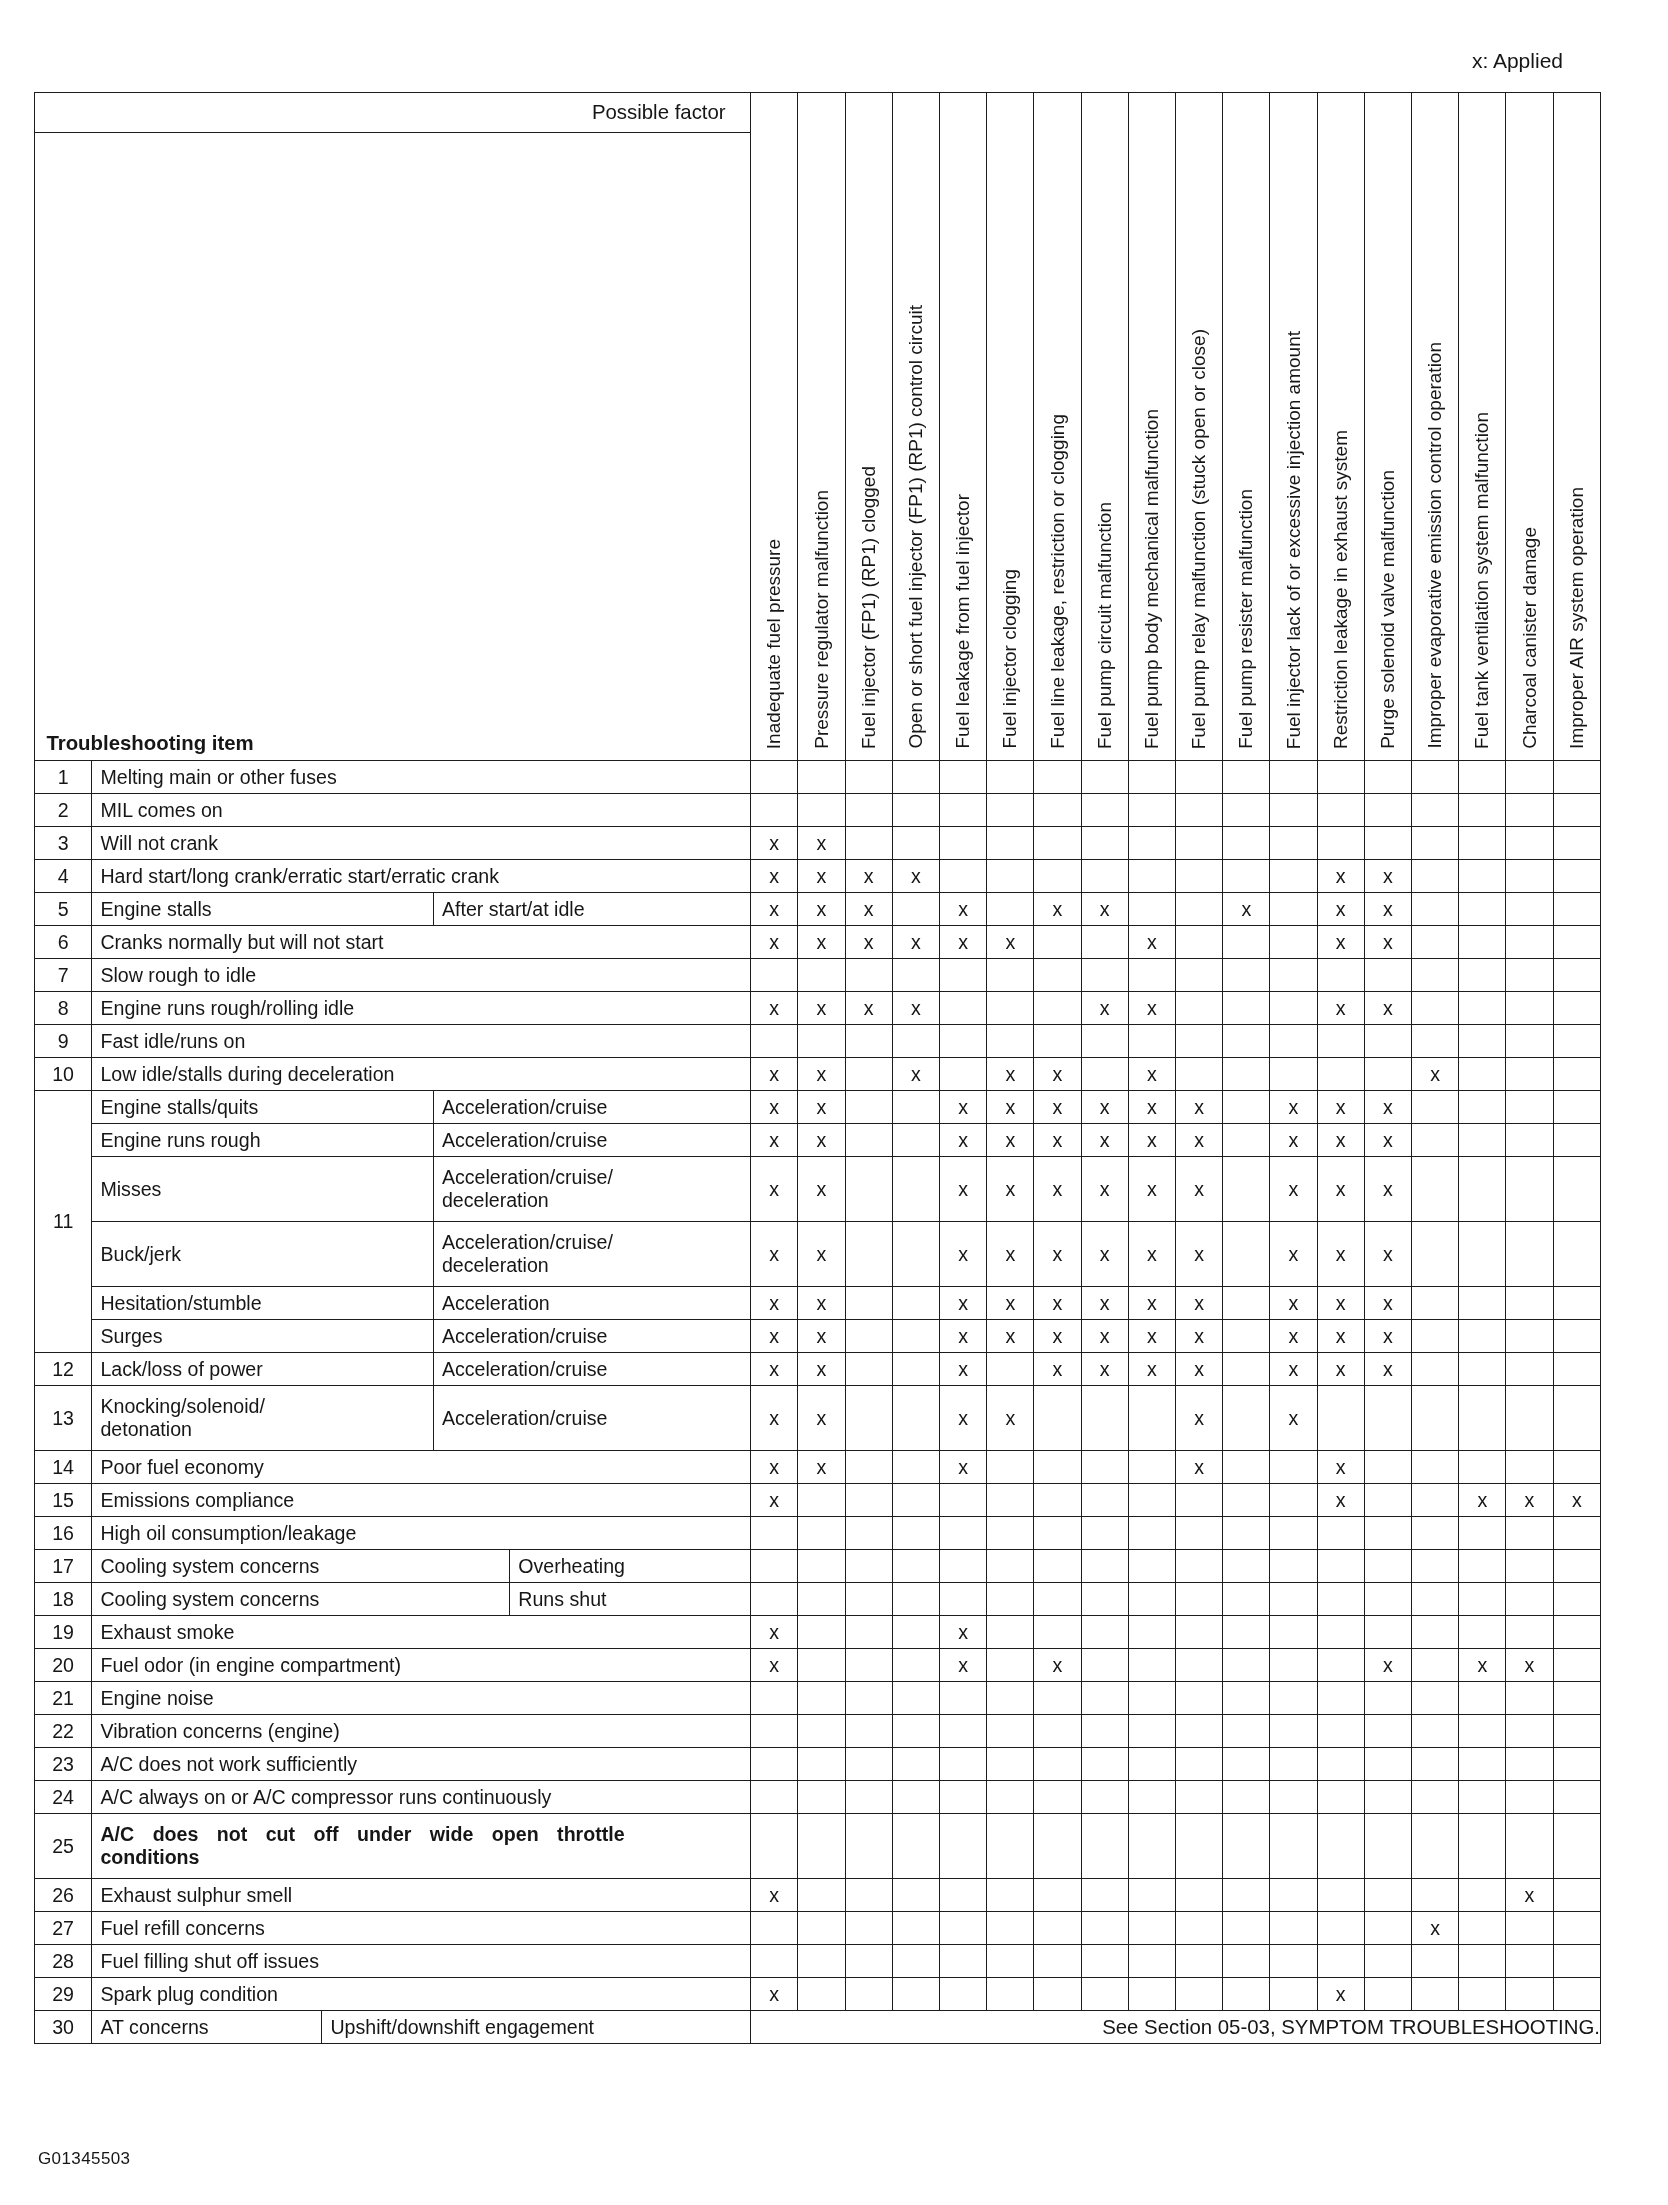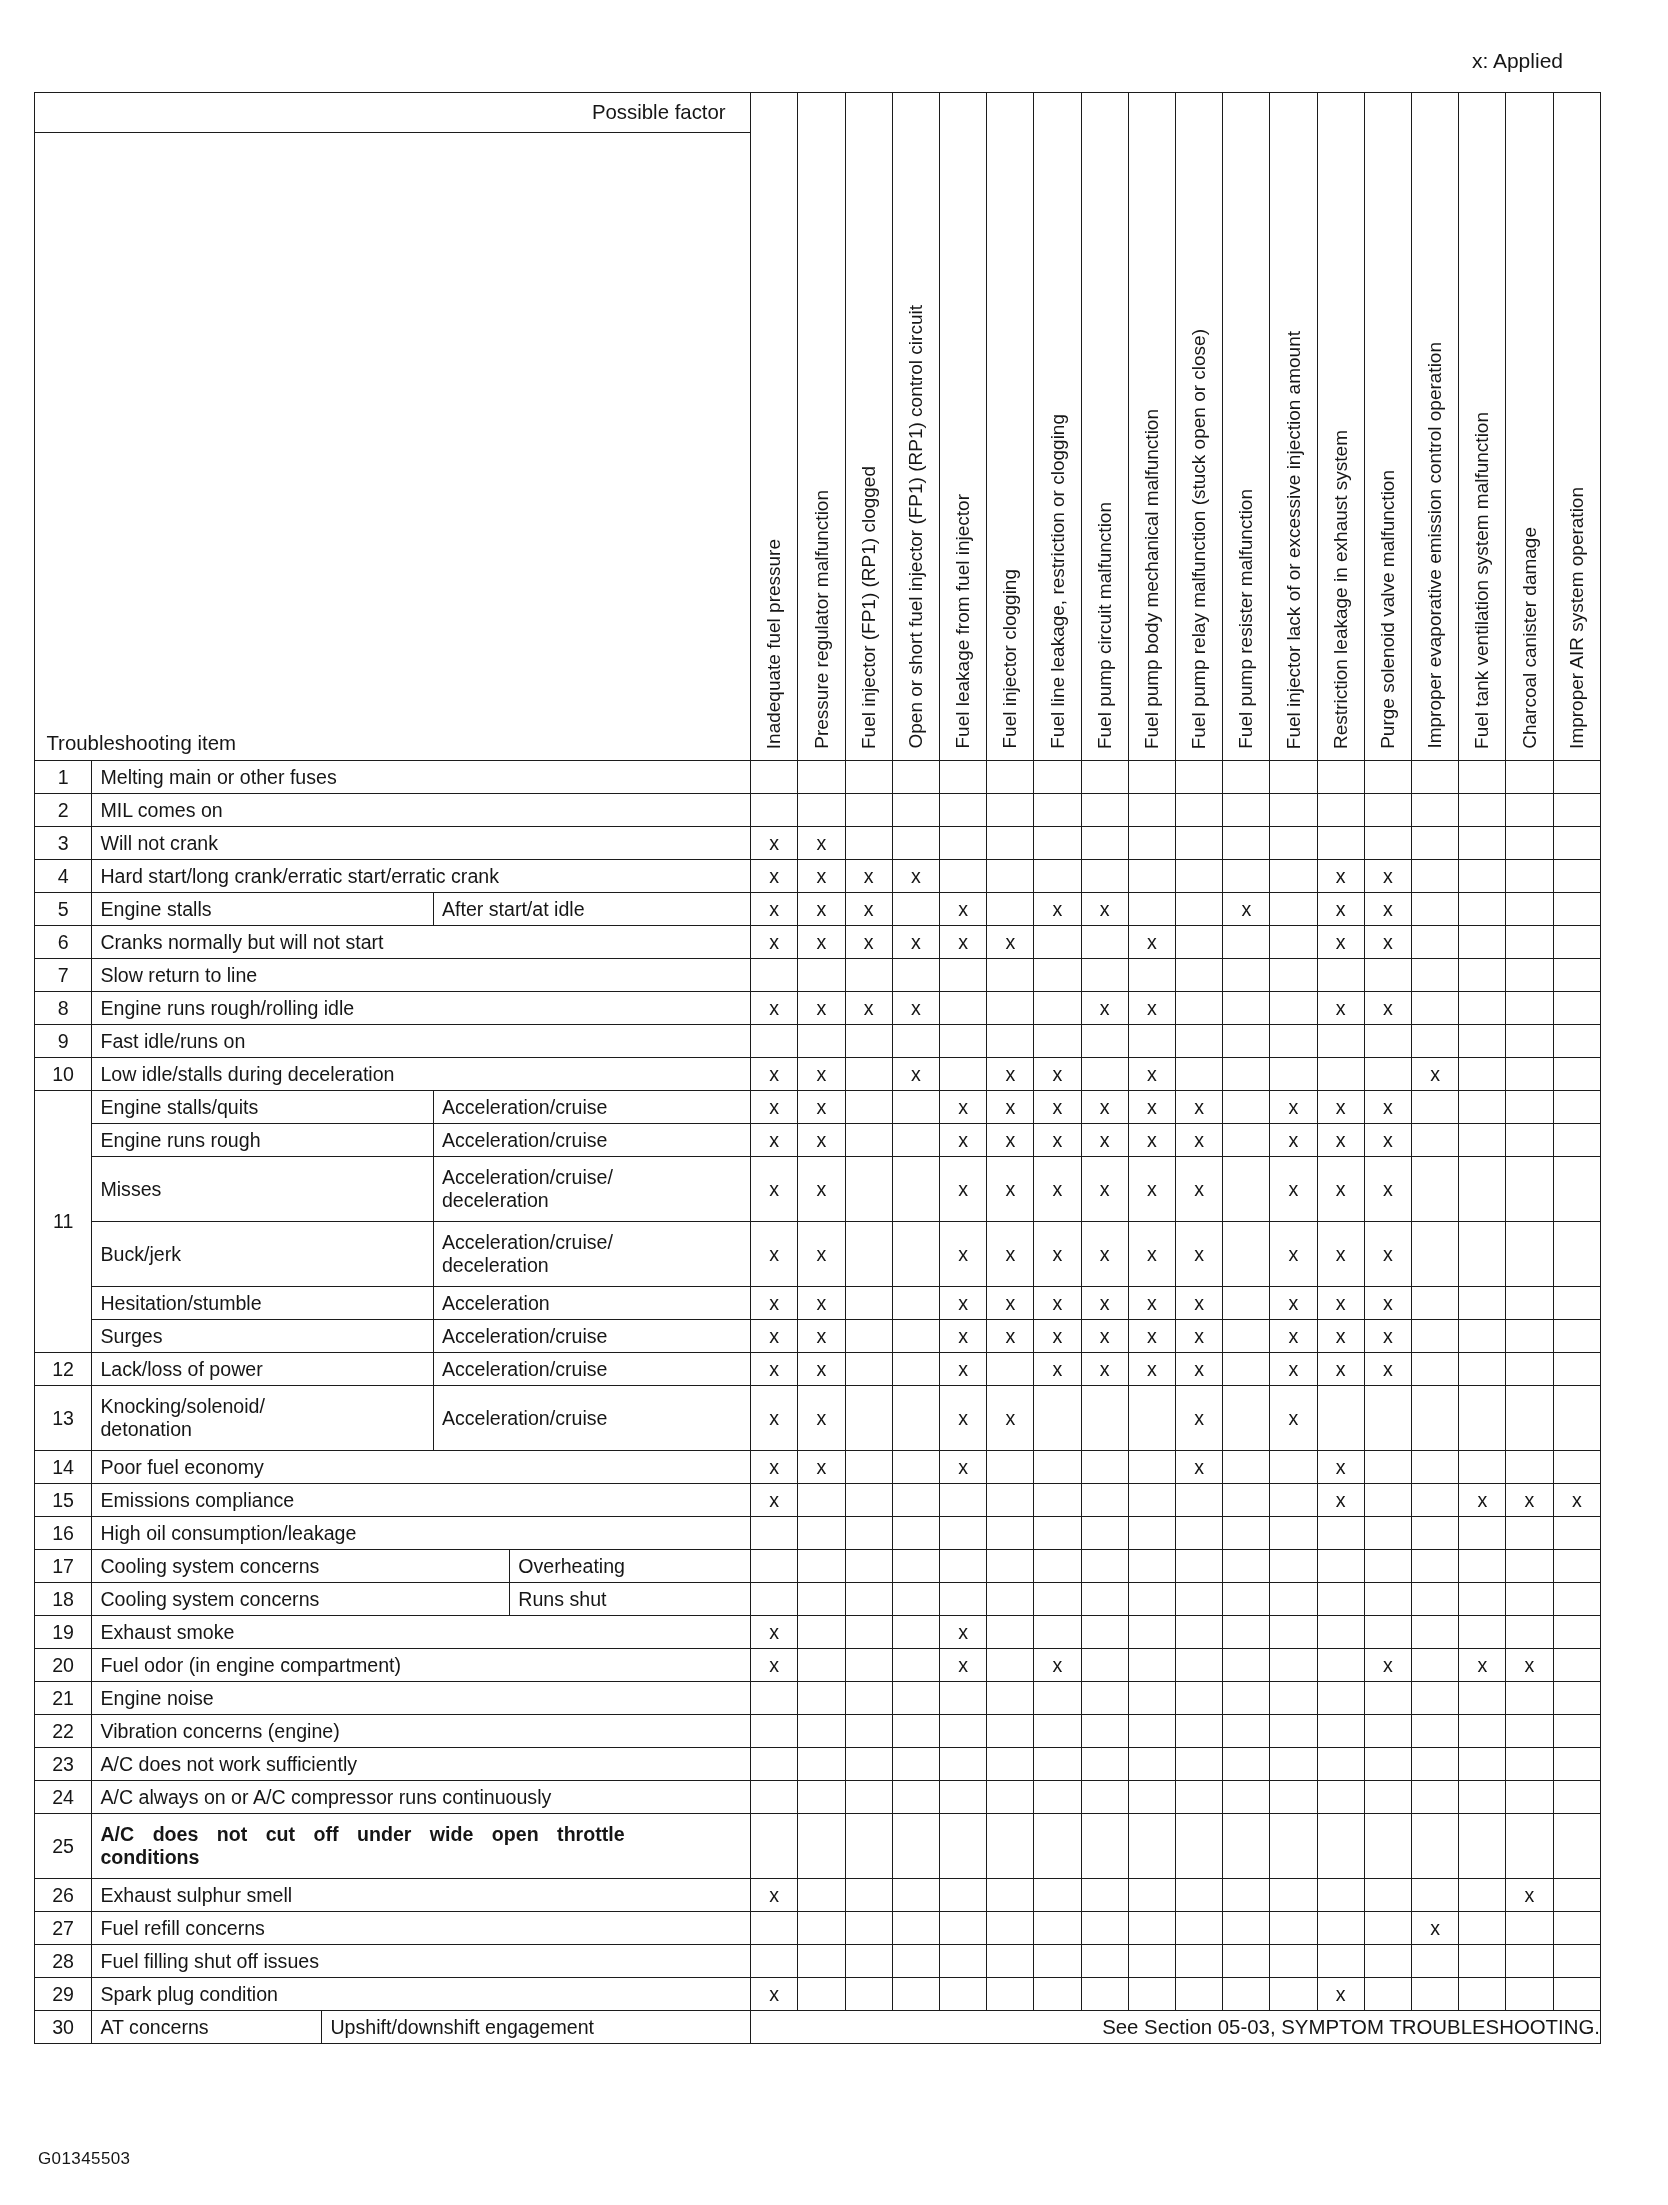--- a/index.html
+++ b/index.html
@@ -21,21 +21,21 @@
   col.c-b { width: 111px; }
   col.c-c { width: 76px; }
   col.c-d { width: 240px; }
   col.c-f { width: 47px; }
 
   .head-left { height: 668px; position: relative; padding: 0; vertical-align: top; }
   .pf-strip {
     border-bottom: 1.6px solid #1c1c1c; text-align: right;
     padding: 8.2px 24.5px 8.2px 0; font-size: 20.4px; font-weight: 400;
   }
-  .ti-label { position: absolute; left: 11.4px; bottom: 4.9px; font-size: 20.4px; font-weight: 400; }
+  .ti-label { position: absolute; left: 11.4px; bottom: 4.9px; font-size: 20.4px; font-weight: 700; }
 
   .factor-th { vertical-align: bottom; text-align: center; padding-bottom: 8.2px; font-weight: 400; }
   .vtext {
     display: inline-block; writing-mode: vertical-rl; transform: rotate(180deg);
     font-size: 19px; line-height: 1.15; white-space: nowrap;
   }
 
   tbody tr { height: 33px; }
   tbody tr.tall { height: 65px; }
   td.num { text-align: center; font-size: 19.6px; }
@@ -213,21 +213,21 @@
         <td class="mark"></td>
         <td class="mark">x</td>
         <td class="mark">x</td>
         <td class="mark"></td>
         <td class="mark"></td>
         <td class="mark"></td>
         <td class="mark"></td>
       </tr>
       <tr>
         <td class="num">7</td>
-        <td class="item" colspan="4">Slow return to line</td>
+        <td class="item" colspan="4">Slow rough to idle</td>
         <td class="mark"></td>
         <td class="mark"></td>
         <td class="mark"></td>
         <td class="mark"></td>
         <td class="mark"></td>
         <td class="mark"></td>
         <td class="mark"></td>
         <td class="mark"></td>
         <td class="mark"></td>
         <td class="mark"></td>

